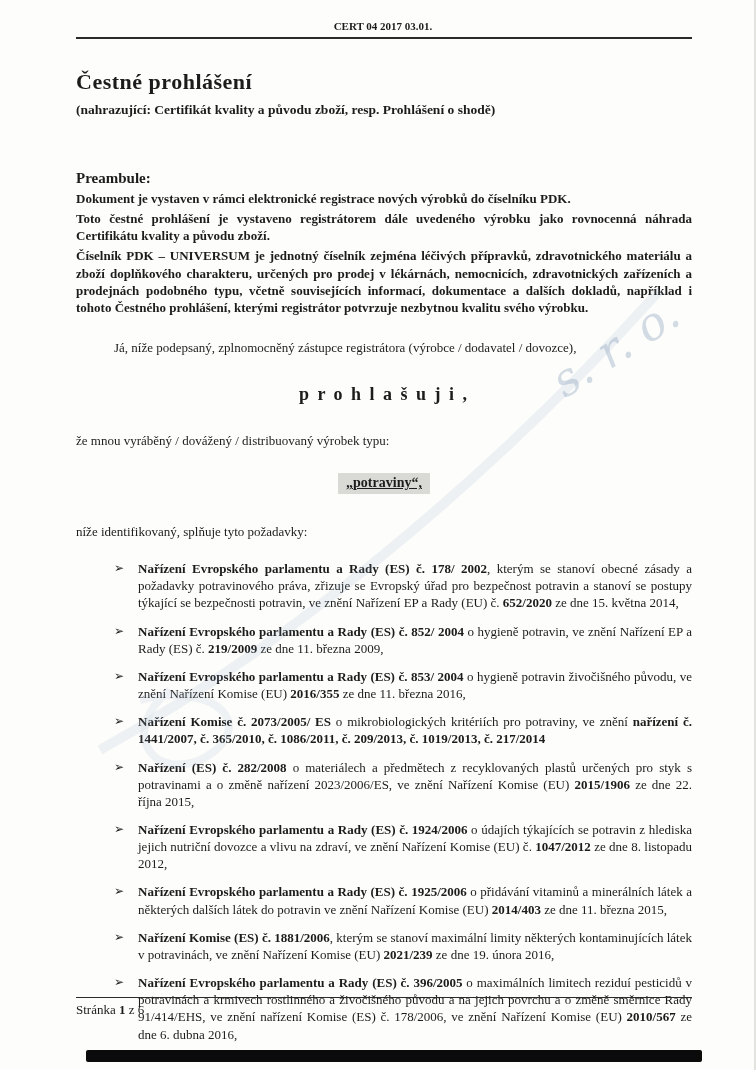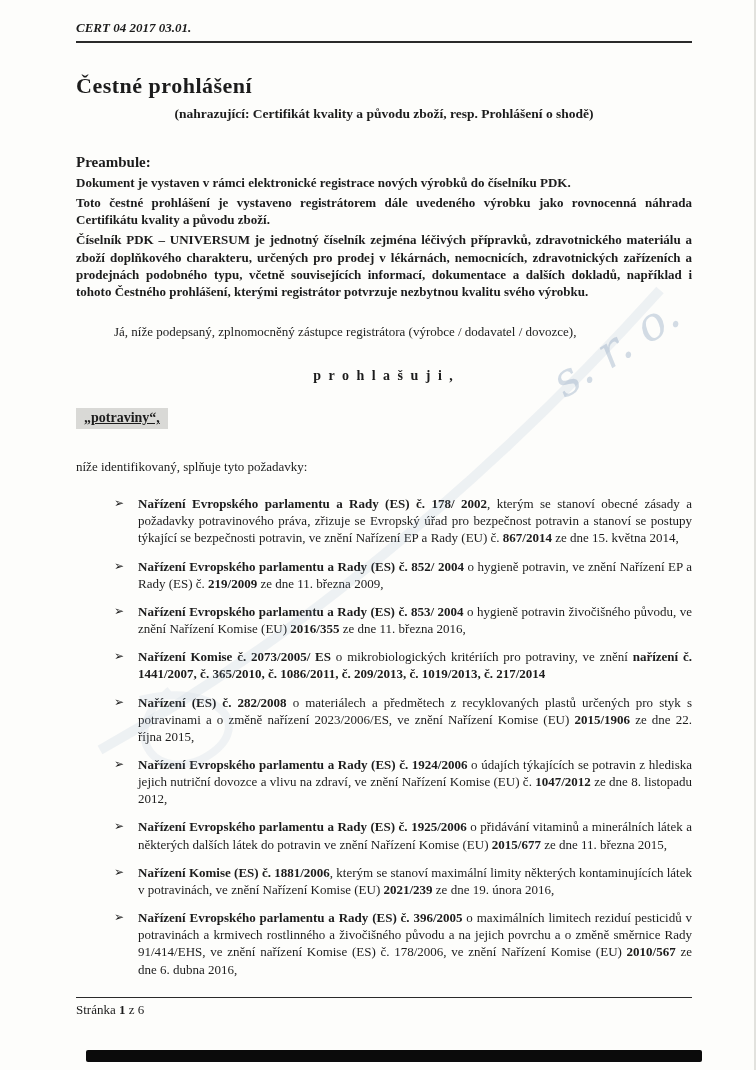--- a/index.html
+++ b/index.html
@@ -9,69 +9,67 @@
     height: 1070px;
     background: #fdfdfb;
     font-family: "Liberation Serif", serif;
     color: #1c1c1c;
     overflow: hidden;
     box-shadow: inset -2px 0 0 #e2e2de;
   }
   .content { padding: 20px 64px 0 76px; }
 
   .doc-code {
-    text-align: left;
-    font-style: italic;
-    font-weight: bold;
-    font-size: 13px;
+    text-align: center;
+    font-weight: bold;
+    font-size: 11px;
     padding-right: 2px;
   }
   .header-rule { border-bottom: 2px solid #2a2a2a; margin-top: 5px; }
 
   .title {
     margin: 30px 0 0 0;
     text-align: left;
     font-size: 22px;
     font-weight: bold;
     letter-spacing: 0.5px;
   }
   .subtitle {
     margin-top: 7px;
-    text-align: center;
     font-size: 13.5px;
     font-weight: bold;
   }
 
   .preamble-heading {
-    margin-top: 32px;
+    margin-top: 52px;
     font-size: 15px;
     font-weight: bold;
   }
   .preamble-p {
     margin: 3px 0 0 0;
     font-size: 13px;
     font-weight: bold;
     line-height: 1.32;
     text-align: justify;
   }
 
   .intro {
     margin: 24px 0 0 0;
     padding-left: 38px;
     font-size: 13px;
   }
   .verb {
     margin-top: 28px;
     text-align: center;
-    font-size: 14px;
+    font-size: 18px;
     font-weight: bold;
     letter-spacing: 2px;
   }
   .product-line { margin: 28px 0 0 0; font-size: 13px; }
-  .product-type-wrap { margin-top: 24px; text-align: left; }
+  .product-type-wrap { margin-top: 24px; text-align: center; }
   .product-type {
     display: inline-block;
     font-size: 14px;
     font-weight: bold;
     text-decoration: underline;
     background: #d9d9d6;
     padding: 2px 8px 3px 8px;
   }
   .req-line { margin: 30px 0 0 0; font-size: 13px; }
 
@@ -162,29 +160,30 @@
     <h1 class="title">Čestné prohlášení</h1>
     <div class="subtitle">(nahrazující: Certifikát kvality a původu zboží, resp. Prohlášení o shodě)</div>
 
     <div class="preamble-heading">Preambule:</div>
     <p class="preamble-p">Dokument je vystaven v rámci elektronické registrace nových výrobků do číselníku PDK.</p>
     <p class="preamble-p">Toto čestné prohlášení je vystaveno registrátorem dále uvedeného výrobku jako rovnocenná náhrada Certifikátu kvality a původu zboží.</p>
     <p class="preamble-p">Číselník PDK – UNIVERSUM je jednotný číselník zejména léčivých přípravků, zdravotnického materiálu a zboží doplňkového charakteru, určených pro prodej v lékárnách, nemocnicích, zdravotnických zařízeních a prodejnách podobného typu, včetně souvisejících informací, dokumentace a dalších dokladů, například i tohoto Čestného prohlášení, kterými registrátor potvrzuje nezbytnou kvalitu svého výrobku.</p>
 
     <p class="intro">Já, níže podepsaný, zplnomocněný zástupce registrátora (výrobce / dodavatel / dovozce),</p>
     <div class="verb">p r o h l a š u j i ,</div>
+    <p class="product-line">že mnou vyráběný / dovážený  / distribuovaný výrobek typu:</p>
     <div class="product-type-wrap">
       <span class="product-type">„potraviny“,</span>
     </div>
     <p class="req-line">níže identifikovaný, splňuje tyto požadavky:</p>
 
     <div class="reg-list">
   <div class="reg-item">
     <span class="bullet">➢</span>
-    <span class="reg-text"><b>Nařízení Evropského parlamentu a Rady (ES) č. 178/ 2002</b><span>, kterým se stanoví obecné zásady a požadavky potravinového práva, zřizuje se Evropský úřad pro bezpečnost potravin a stanoví se postupy týkající se bezpečnosti potravin, ve znění Nařízení EP a Rady (EU) č. </span><b>867/2014</b><span> ze dne 15. května 2014,</span></span>
+    <span class="reg-text"><b>Nařízení Evropského parlamentu a Rady (ES) č. 178/ 2002</b><span>, kterým se stanoví obecné zásady a požadavky potravinového práva, zřizuje se Evropský úřad pro bezpečnost potravin a stanoví se postupy týkající se bezpečnosti potravin, ve znění Nařízení EP a Rady (EU) č. </span><b>652/2020</b><span> ze dne 15. května 2014,</span></span>
   </div>
 
   <div class="reg-item">
     <span class="bullet">➢</span>
     <span class="reg-text"><b>Nařízení Evropského parlamentu a Rady (ES) č. 852/ 2004</b><span> o hygieně potravin, ve znění Nařízení EP a Rady (ES) č. </span><b>219/2009</b><span> ze dne 11. března 2009,</span></span>
   </div>
 
   <div class="reg-item">
     <span class="bullet">➢</span>
     <span class="reg-text"><b>Nařízení Evropského parlamentu a Rady (ES) č. 853/ 2004</b><span> o hygieně potravin živočišného původu, ve znění Nařízení Komise (EU) </span><b>2016/355</b><span> ze dne 11. března 2016,</span></span>
@@ -200,21 +199,21 @@
     <span class="reg-text"><b>Nařízení (ES) č. 282/2008</b><span> o materiálech a předmětech z recyklovaných plastů určených pro styk s potravinami a o změně nařízení 2023/2006/ES, ve znění Nařízení Komise (EU) </span><b>2015/1906</b><span> ze dne 22. října 2015,</span></span>
   </div>
 
   <div class="reg-item">
     <span class="bullet">➢</span>
     <span class="reg-text"><b>Nařízení Evropského parlamentu a Rady (ES) č. 1924/2006</b><span> o údajích týkajících se potravin z hlediska jejich nutriční dovozce a vlivu na zdraví, ve znění Nařízení Komise (EU) č. </span><b>1047/2012</b><span> ze dne 8. listopadu 2012,</span></span>
   </div>
 
   <div class="reg-item">
     <span class="bullet">➢</span>
-    <span class="reg-text"><b>Nařízení Evropského parlamentu a Rady (ES) č. 1925/2006</b><span> o přidávání vitaminů a minerálních látek a některých dalších látek do potravin ve znění Nařízení Komise (EU) </span><b>2015/677</b><span> ze dne 11. března 2015,</span></span>
+    <span class="reg-text"><b>Nařízení Evropského parlamentu a Rady (ES) č. 1925/2006</b><span> o přidávání vitaminů a minerálních látek a některých dalších látek do potravin ve znění Nařízení Komise (EU) </span><b>2014/403</b><span> ze dne 11. března 2015,</span></span>
   </div>
 
   <div class="reg-item">
     <span class="bullet">➢</span>
     <span class="reg-text"><b>Nařízení Komise (ES) č. 1881/2006</b><span>, kterým se stanoví maximální limity některých kontaminujících látek v potravinách, ve znění Nařízení Komise (EU) </span><b>2021/239</b><span> ze dne 19. února 2016,</span></span>
   </div>
 
   <div class="reg-item">
     <span class="bullet">➢</span>
     <span class="reg-text"><b>Nařízení Evropského parlamentu a Rady (ES) č. 396/2005</b><span> o maximálních limitech reziduí pesticidů v potravinách a krmivech rostlinného a živočišného původu a na jejich povrchu a o změně směrnice Rady 91/414/EHS, ve znění nařízení Komise (ES) č. 178/2006, ve znění Nařízení Komise (EU) </span><b>2010/567</b><span> ze dne 6. dubna 2016,</span></span>

